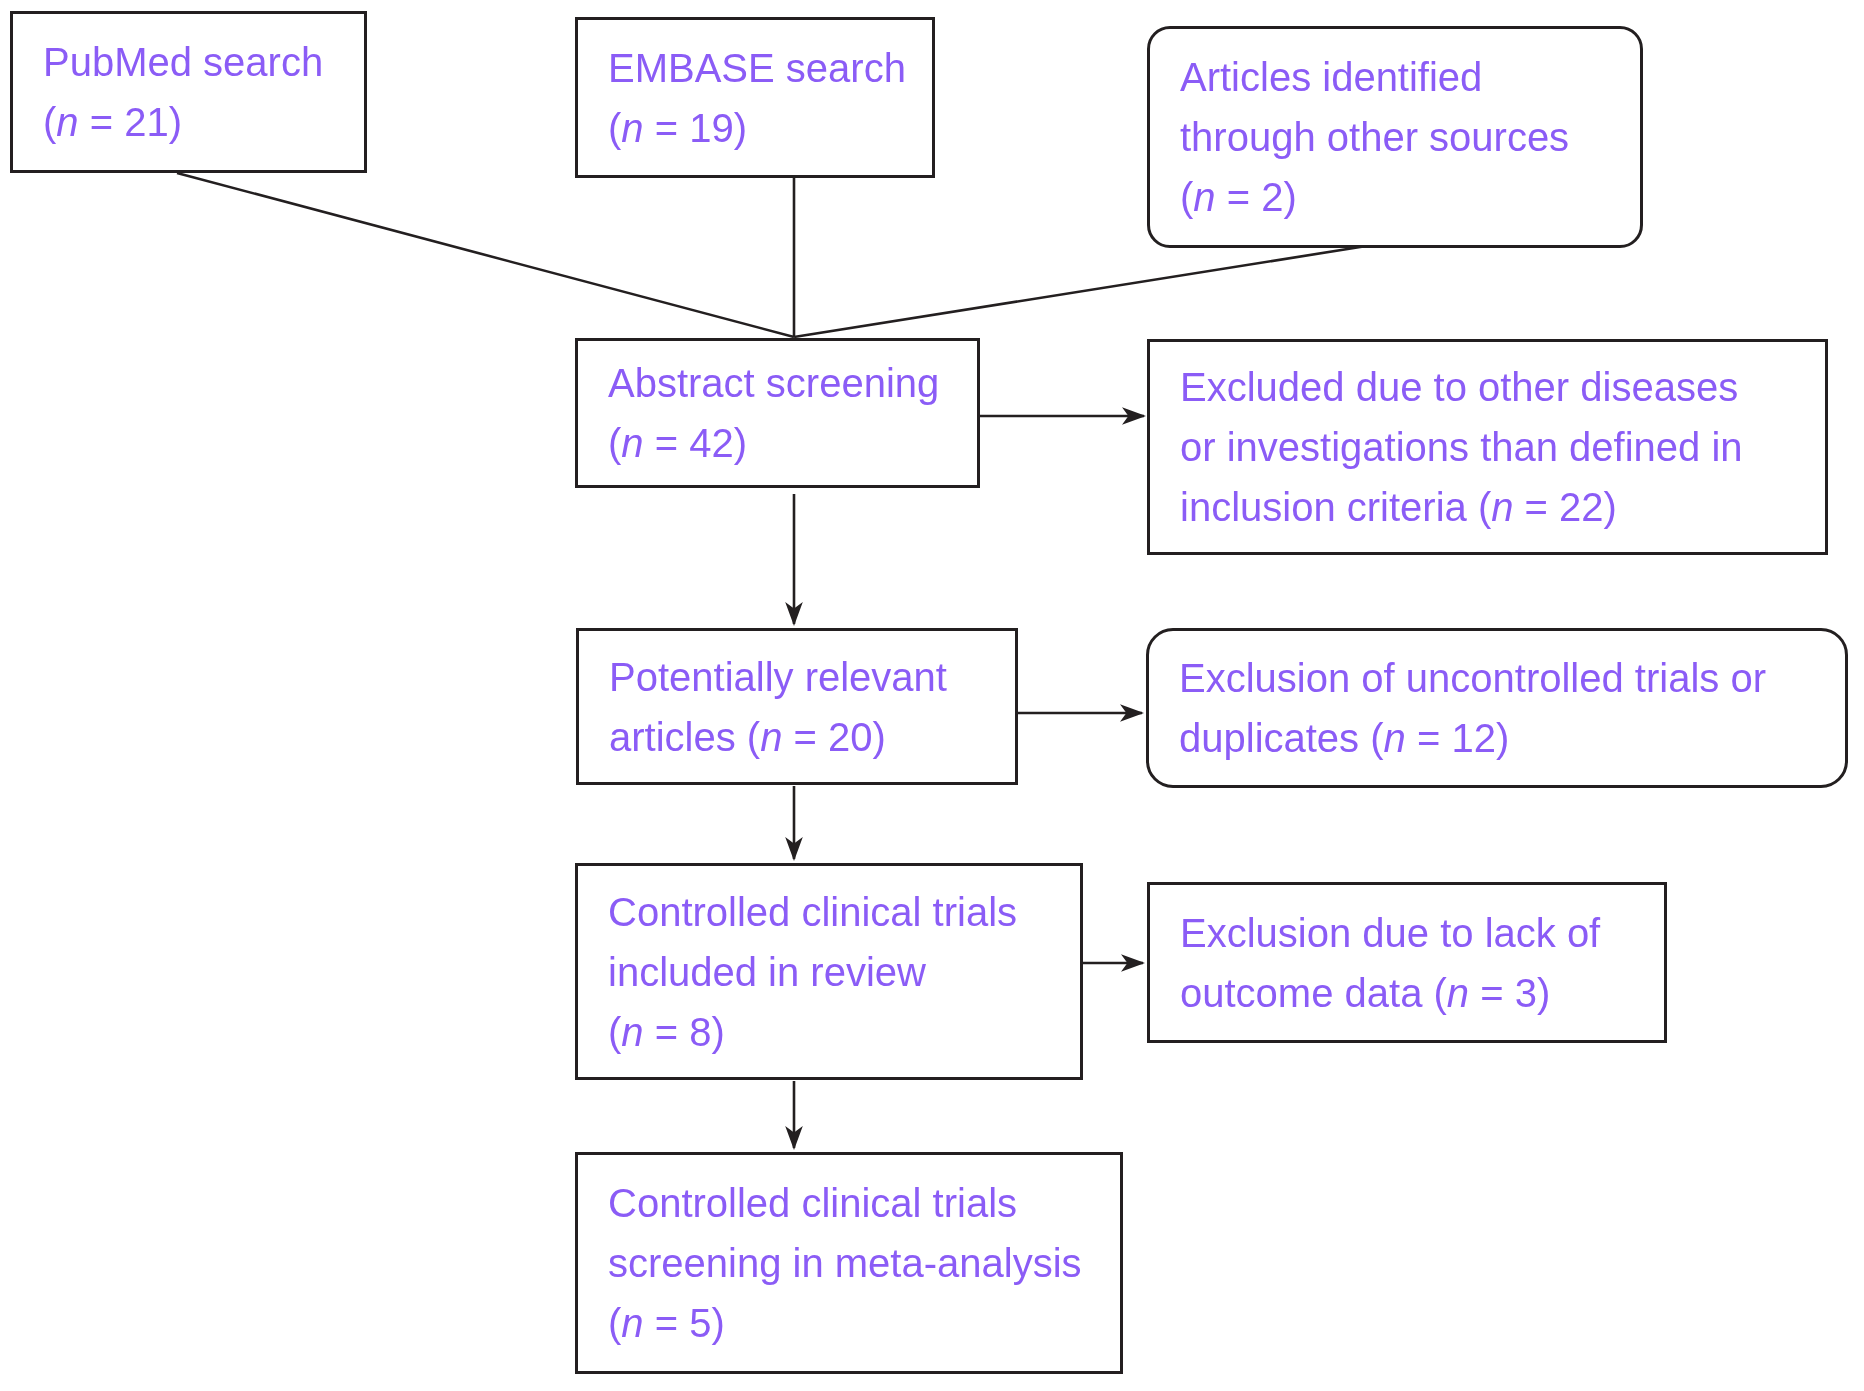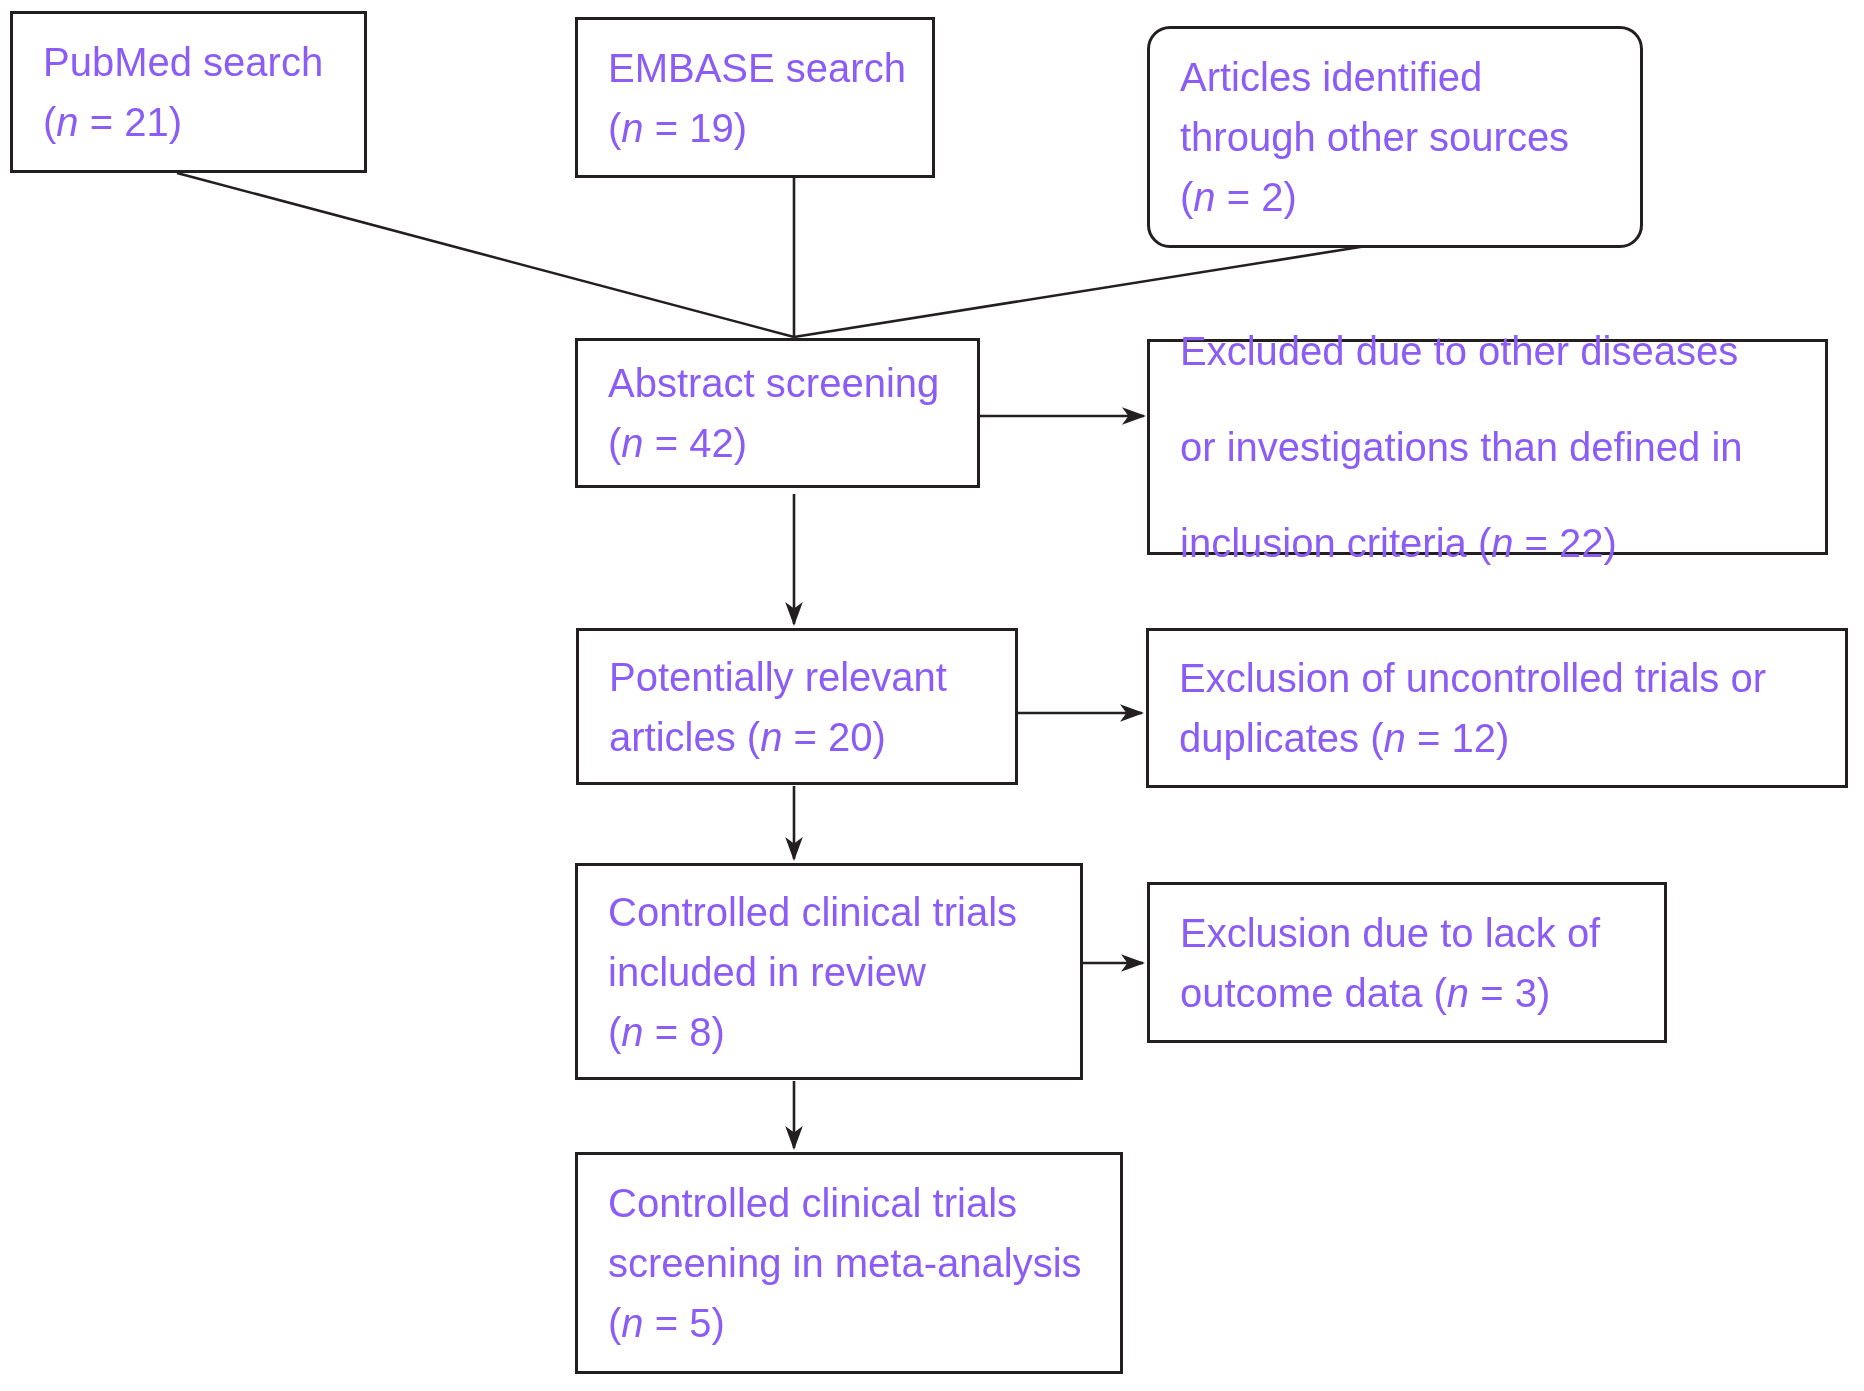--- a/index.html
+++ b/index.html
@@ -28,23 +28,23 @@
     line-height:60px;
     white-space:nowrap;
   }
   .tline{display:block;}
   .tline i{font-style:italic;}
   
   #box-pubmed        {left:10px;   top:11px;   width:357px; height:162px;}
   #box-embase        {left:575px;  top:17px;   width:360px; height:161px;}
   #box-other-sources {left:1147px; top:26px;   width:496px; height:222px;border-radius:23px;}
   #box-screening     {left:575px;  top:338px;  width:405px; height:150px;}
-  #box-excluded-1    {left:1147px; top:339px;  width:681px; height:216px;gap:36px;}
+  #box-excluded-1    {left:1147px; top:339px;  width:681px; height:216px;}
   #box-relevant      {left:576px;  top:628px;  width:442px; height:157px;}
-  #box-excluded-2    {left:1146px; top:628px;  width:702px; height:160px;}
+  #box-excluded-2    {left:1146px; top:628px;  width:702px; height:160px;border-radius:27px;}
   #box-review        {left:575px;  top:863px;  width:508px; height:217px;}
   #box-excluded-3    {left:1147px; top:862px;  width:520px; height:161px;margin-top:20px;}
   #box-meta          {left:575px;  top:1152px; width:548px; height:222px;}
 </style>
 </head>
 <body>
 
 <div class="canvas">
 
   <svg class="edges" width="1864" height="1391" viewBox="0 0 1864 1391" aria-hidden="true">

